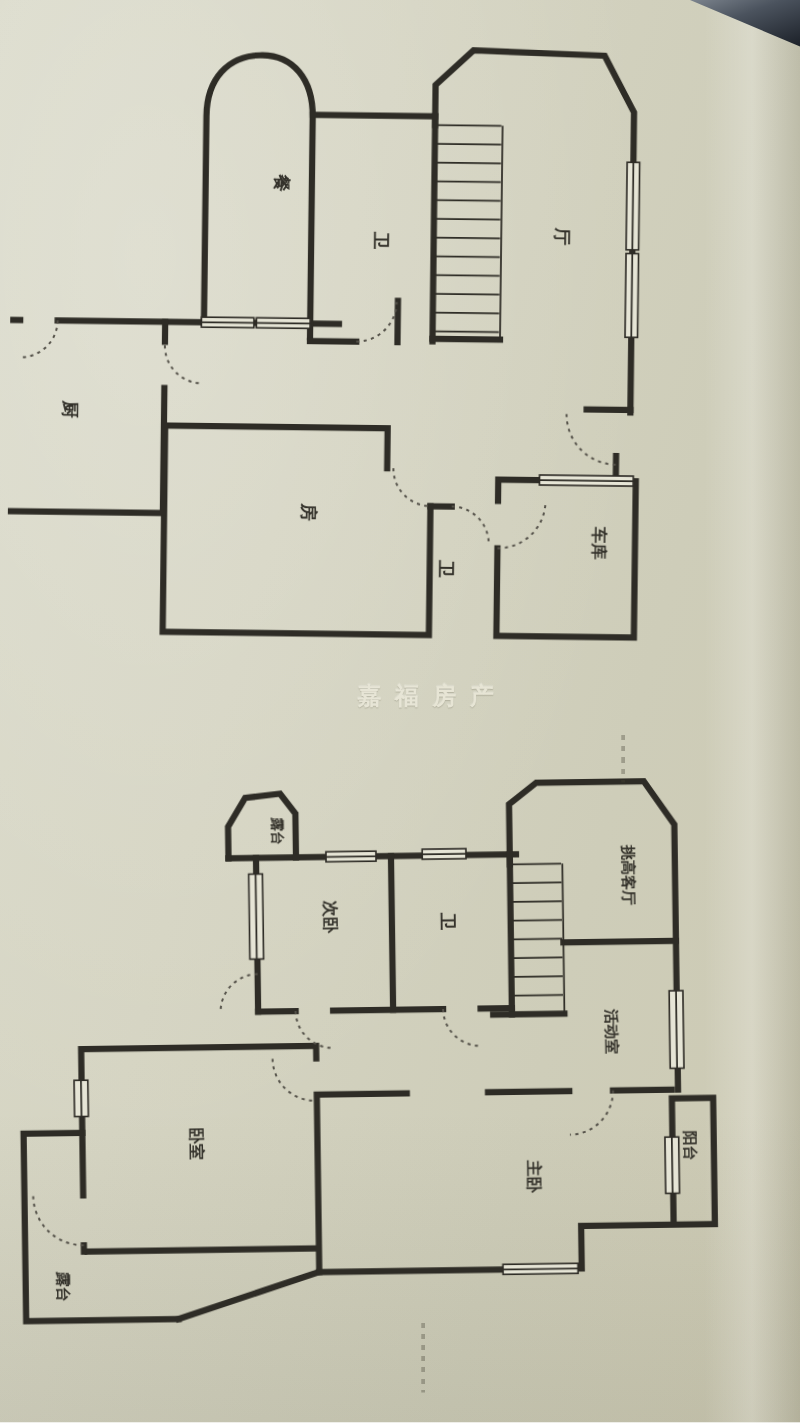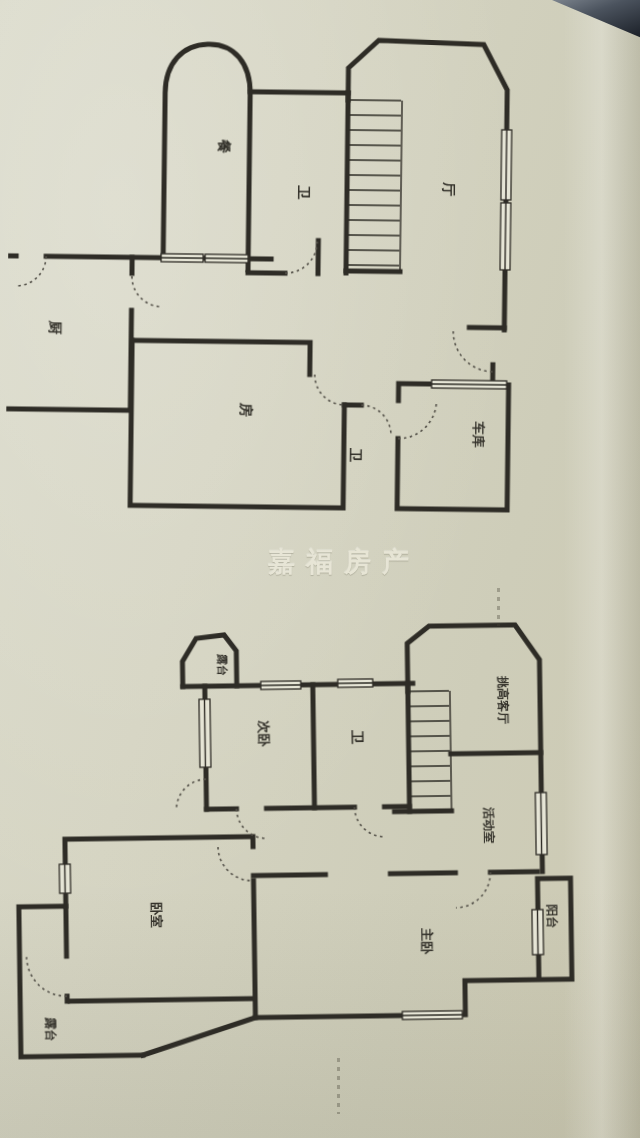--- a/index.html
+++ b/index.html
@@ -22,22 +22,22 @@
   .plan{position:absolute;filter:blur(0.45px);}
   .plan text{
     fill:#33312a;font-weight:bold;
     font-family:"DejaVu Sans","Liberation Sans",sans-serif;
   }
   .wall{stroke:#2e2c26;stroke-width:5;fill:none;stroke-linecap:square;}
   .thin{stroke:#2e2c26;stroke-width:1.4;fill:none;}
   .win{fill:#e6e5d6;stroke:#2e2c26;stroke-width:1.3;}
   .door{stroke:#55524a;stroke-width:1.6;fill:none;stroke-dasharray:2.5,3.5;}
   .watermark{
-    position:absolute;left:268px;top:544px;width:200px;
-    color:#eceadb;opacity:0.8;font-size:27px;letter-spacing:11px;
+    position:absolute;left:286px;top:544px;width:200px;
+    color:#eceadb;opacity:0.8;font-size:19px;letter-spacing:11px;
     font-weight:bold;white-space:nowrap;
     text-shadow:0 1px 1px rgba(120,118,100,0.45), 0 -1px 1px rgba(255,255,255,0.35);
     filter:blur(0.4px);
   }
   .smudge{
     position:absolute;width:3px;background:
       repeating-linear-gradient(to bottom, rgba(70,68,55,0.35) 0 4px, rgba(70,68,55,0) 4px 9px);
     filter:blur(0.6px);
   }
 </style>

